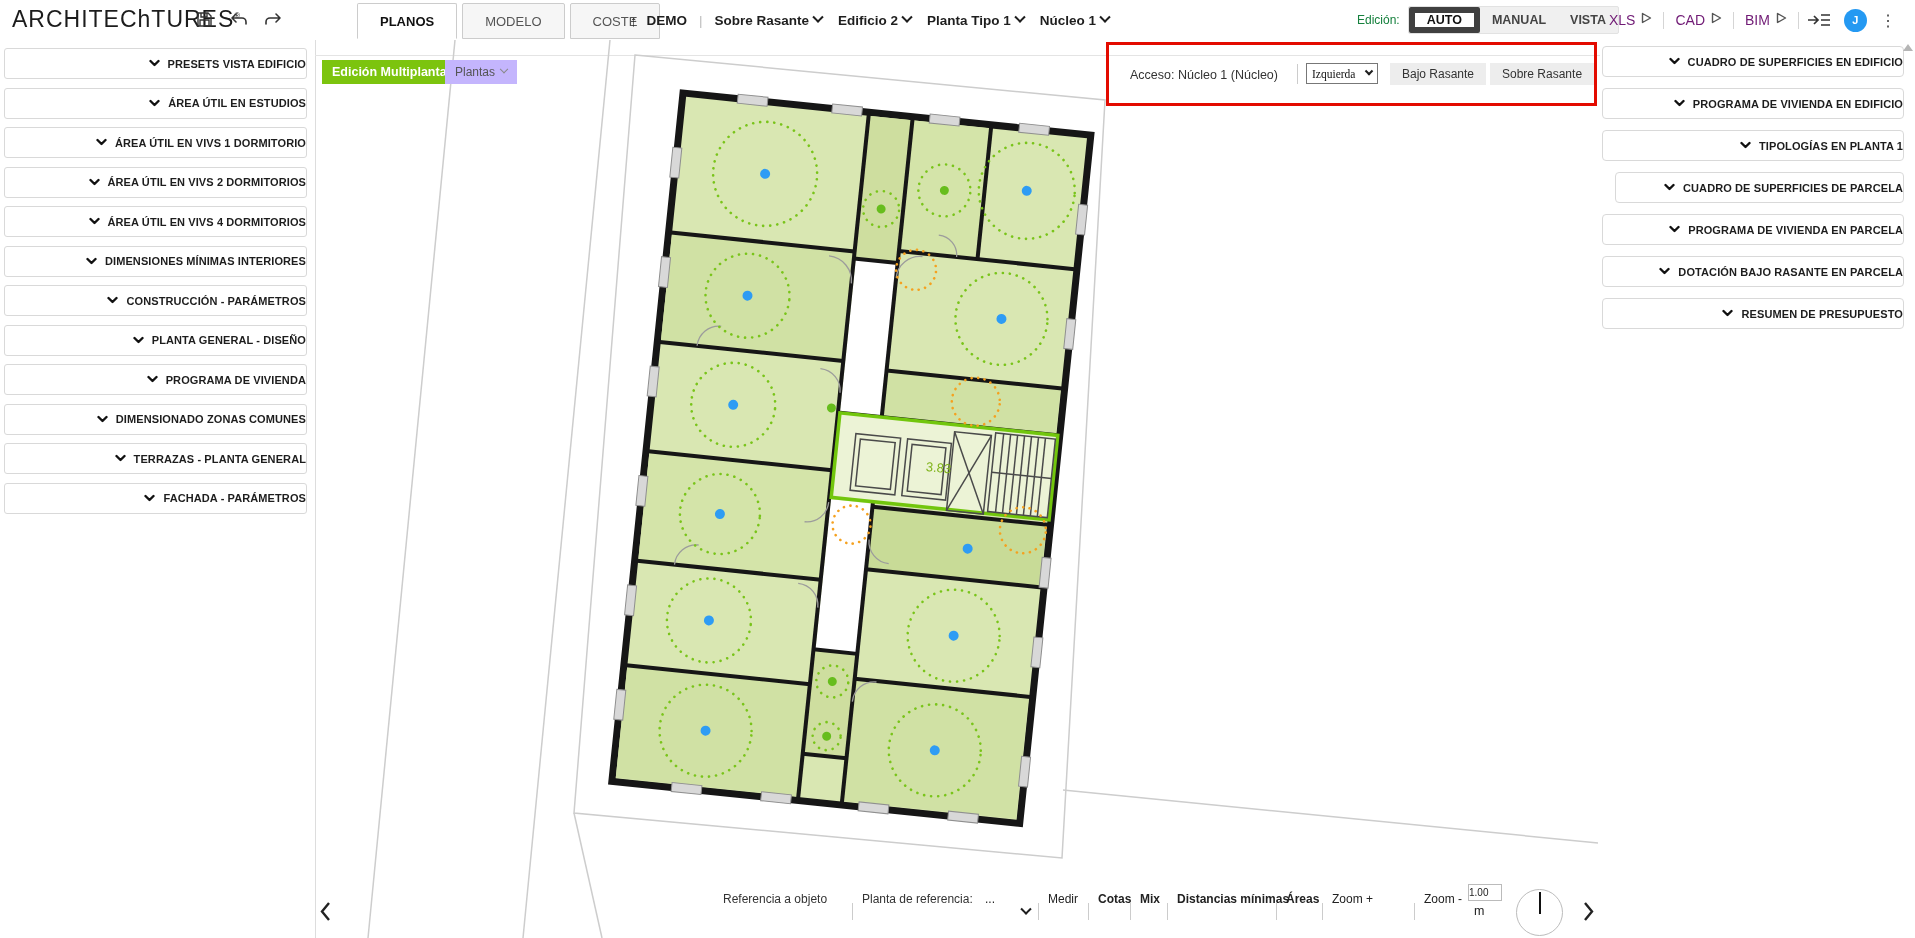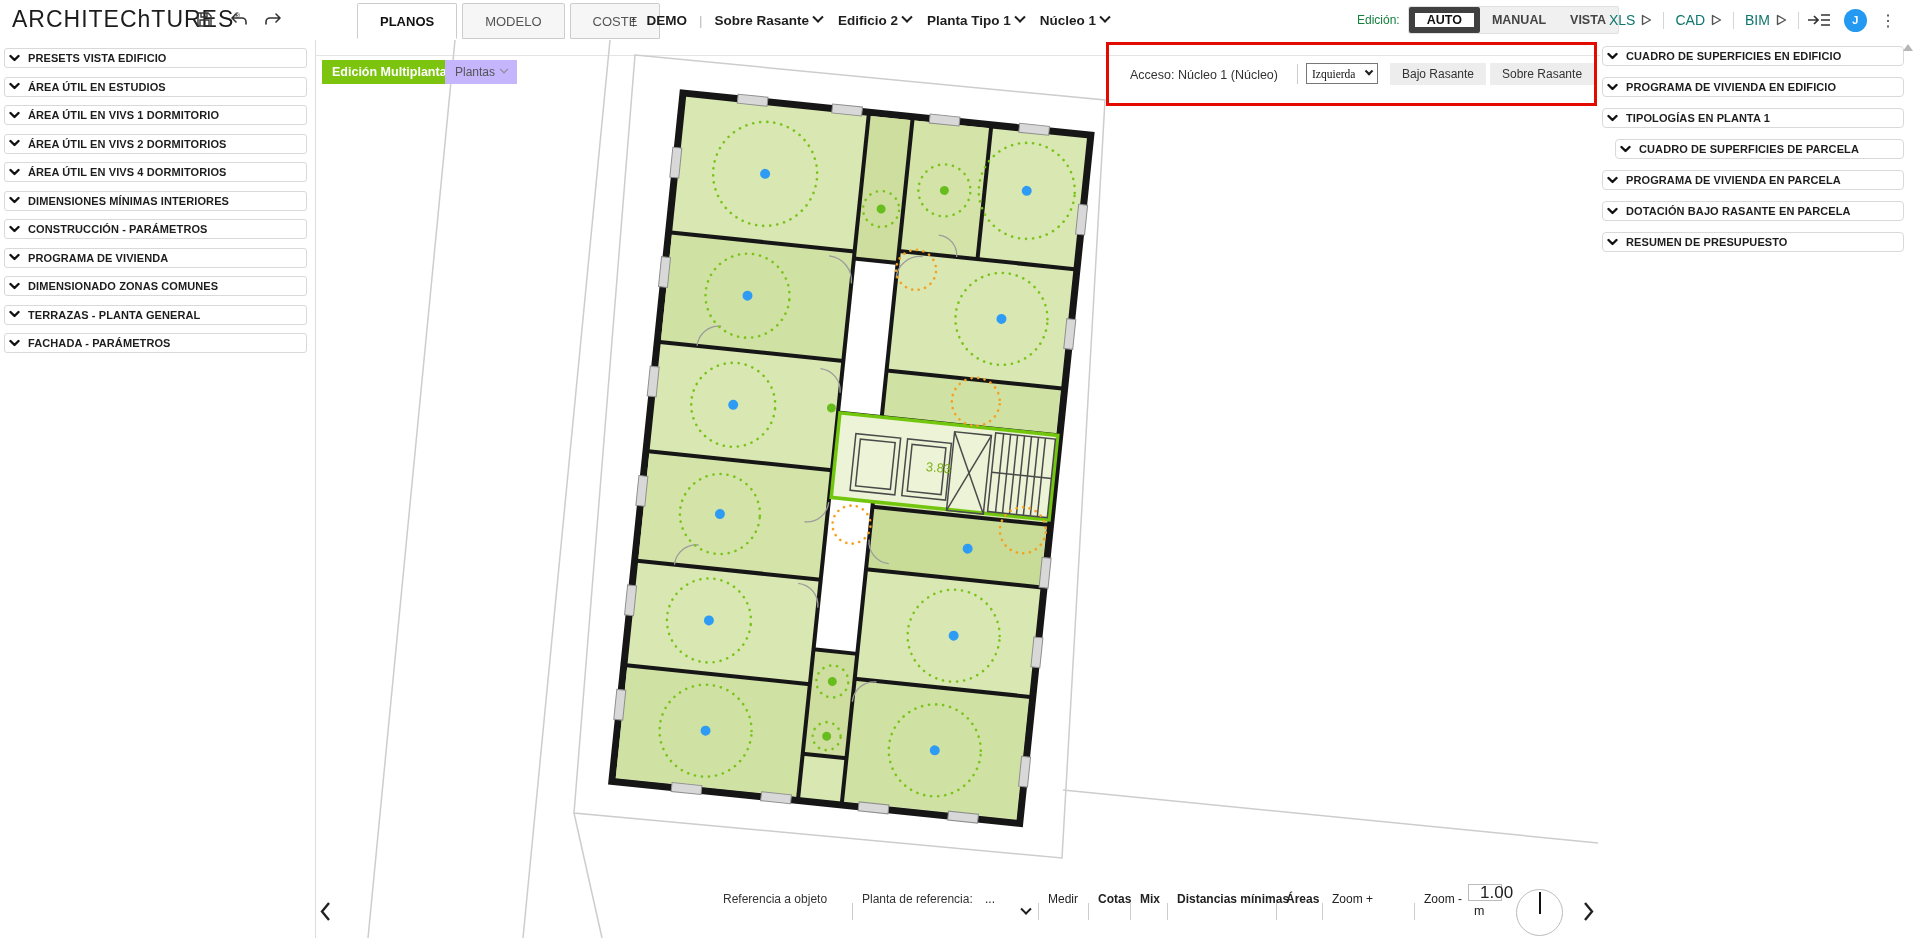--- a/index.html
+++ b/index.html
@@ -19,30 +19,30 @@
   #breadcrumb .up { font-size:15px; }
   #breadcrumb .sep { color:#bbb; font-weight:normal; padding:0 3px; }
   .bc-item { display:flex; align-items:center; gap:5px; cursor:pointer; white-space:nowrap; }
   .chev { width:8px; height:8px; display:inline-block; border-right:2.2px solid #1e1e1e; border-bottom:2.2px solid #1e1e1e; transform:rotate(45deg) translate(-2px,-2px); }
   #edition { position:absolute; left:1357px; top:0; height:40px; display:flex; align-items:center; }
   #edition-label { font-size:12px; color:#15803d; margin-right:8px; }
   #edition-group { display:flex; background:#f0f0f0; border:1px solid #e2e2e2; border-radius:2px; }
   .mode-btn { height:26px; padding:0 12px; display:flex; align-items:center; font-size:12.5px; font-weight:bold; color:#444; cursor:pointer; }
   .mode-btn.active { background:#fff; border:6px solid #404040; border-radius:2px; color:#111; }
   #exports { position:absolute; left:1598px; top:0; height:40px; display:flex; align-items:center; }
-  .exp-btn { display:flex; align-items:center; gap:6px; padding:0 11px; font-size:14px; color:#0f766e; cursor:pointer; white-space:nowrap; }
+  .exp-btn { display:flex; gap:6px; padding:0 11px; font-size:14px; color:#701a75; cursor:pointer; white-space:nowrap; }
   .exp-div { width:0; height:17px; border-left:1px solid #d5d5d5; }
   #panel-toggle { margin:0 6px 0 8px; cursor:pointer; }
   #avatar { width:23px; height:23px; border-radius:50%; background:#2499f2; color:#fff; font-size:11px; font-weight:bold;
             display:flex; align-items:center; justify-content:center; margin:0 7px; cursor:pointer; }
   #kebab { font-size:16px; color:#444; padding:0 6px; cursor:pointer; }
 
   
-  .panel { height:20px; border:1px solid #d9d9d9; border-radius:3px; background:#fff; display:flex; align-items:center;
-           padding-left:4px; gap:8px; margin-bottom:8.5px; cursor:pointer; }
+  .panel { height:31px; border:1px solid #d9d9d9; border-radius:3px; background:#fff; display:flex; align-items:center;
+           padding-left:10px; gap:8px; margin-bottom:8.5px; cursor:pointer;justify-content:flex-end; }
   .panel .plabel { font-size:11px; font-weight:bold; color:#1d1d1d; letter-spacing:0.1px; white-space:nowrap; }
   .chev-ico { width:11px; height:9px; flex:0 0 auto; }
   #left-sidebar { position:absolute; left:4px; top:48px; width:303px; }
   #right-sidebar { position:absolute; left:1602px; top:46px; width:302px; }
   #right-sidebar .panel { margin-bottom:11px; border-radius:4px; }
   #right-sidebar .panel.indent { margin-left:13px; }
   #scroll-arrow { position:absolute; left:1903px; top:44px; width:0; height:0;
                   border-left:5px solid transparent; border-right:5px solid transparent; border-bottom:7px solid #b5b5b5; }
 
   
@@ -65,22 +65,22 @@
        display:flex; align-items:center; padding:0 12px; z-index:6; cursor:pointer; white-space:nowrap; }
   #btn-bajo { left:1390px; }
   #btn-sobre { left:1490px; }
 
   
   .fitem { position:absolute; top:868px; font-size:12px; color:#222; white-space:nowrap; z-index:6; cursor:pointer;margin-top:24px; }
   .fitem.bold { font-weight:bold; }
   .fitem.static { cursor:default; color:#333; }
   .vdiv { position:absolute; top:903px; height:17px; border-left:1px solid #ccc; z-index:6; }
   #ref-chev { position:absolute; left:1022px; top:908px; z-index:6; }
-  #scale-box { position:absolute; left:1468px; top:884px; width:34px; height:17px; border:1px solid #bbb; font-size:17px;
-       color:#222; display:flex; align-items:center; padding-left:11px; z-index:6; }
+  #scale-box { position:absolute; left:1468px; top:884px; width:34px; height:17px; border:1px solid #bbb; font-size:10px;
+       color:#222; display:flex; align-items:center; padding-left:0; z-index:6; }
   #scale-unit { position:absolute; left:1474px; top:904px; font-size:12.5px; color:#222; z-index:6; }
   #compass { position:absolute; left:1516px; top:889px; width:47px; height:47px; border:1.5px solid #bcbcbc; border-radius:50%;
        background:#fff; z-index:6; cursor:pointer; }
   #needle { position:absolute; left:22px; top:2px; width:2px; height:22px; background:#111; }
   .nav-chev { position:absolute; z-index:6; cursor:pointer; }
 
   #plan-svg { position:absolute; left:315px; top:40px; z-index:1; }
 </style>
 </head>
 <body>
@@ -205,20 +205,26 @@
       <svg class="chev-ico" viewBox="0 0 11 9">
         <path d="M1.5 2 L5.5 6 L9.5 2" fill="none" stroke="#111" stroke-width="2.4" stroke-linecap="round" stroke-linejoin="round"></path>
       </svg>
       <span class="plabel">DIMENSIONES MÍNIMAS INTERIORES</span>
     </div>
     <div class="panel">
       <svg class="chev-ico" viewBox="0 0 11 9">
         <path d="M1.5 2 L5.5 6 L9.5 2" fill="none" stroke="#111" stroke-width="2.4" stroke-linecap="round" stroke-linejoin="round"></path>
       </svg>
       <span class="plabel">CONSTRUCCIÓN - PARÁMETROS</span>
+    </div>
+    <div class="panel">
+      <svg class="chev-ico" viewBox="0 0 11 9">
+        <path d="M1.5 2 L5.5 6 L9.5 2" fill="none" stroke="#111" stroke-width="2.4" stroke-linecap="round" stroke-linejoin="round"></path>
+      </svg>
+      <span class="plabel">PLANTA GENERAL - DISEÑO</span>
     </div>
     <div class="panel">
       <svg class="chev-ico" viewBox="0 0 11 9">
         <path d="M1.5 2 L5.5 6 L9.5 2" fill="none" stroke="#111" stroke-width="2.4" stroke-linecap="round" stroke-linejoin="round"></path>
       </svg>
       <span class="plabel">PROGRAMA DE VIVIENDA</span>
     </div>
     <div class="panel">
       <svg class="chev-ico" viewBox="0 0 11 9">
         <path d="M1.5 2 L5.5 6 L9.5 2" fill="none" stroke="#111" stroke-width="2.4" stroke-linecap="round" stroke-linejoin="round"></path>

